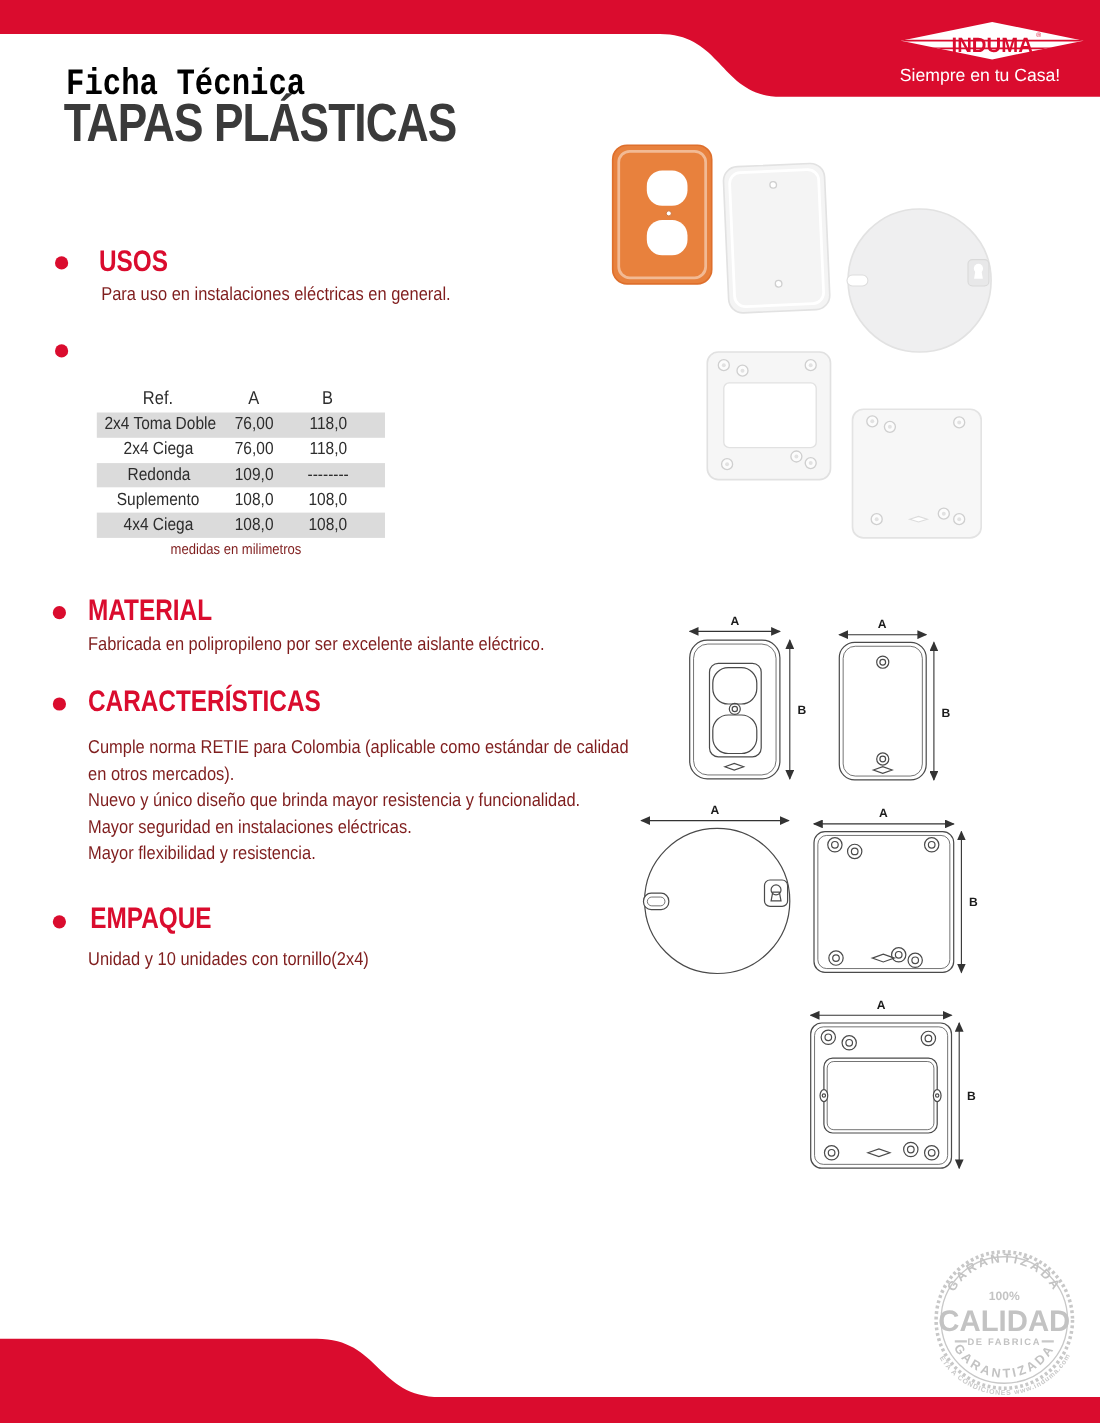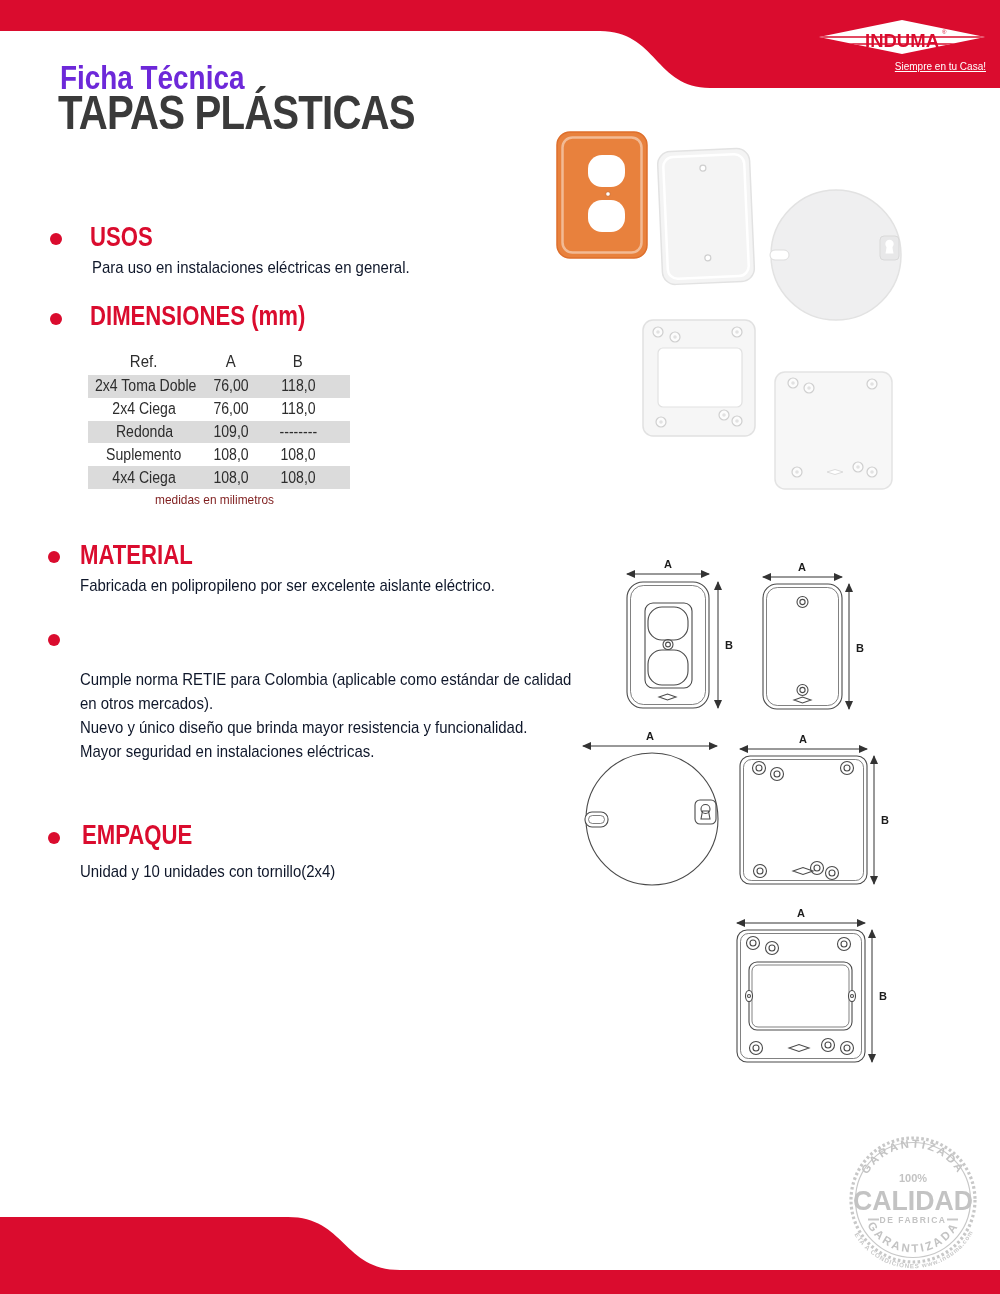--- a/index.html
+++ b/index.html
@@ -6,24 +6,24 @@
   .page {
     position:relative; width:1000px; height:1294px; overflow:hidden;
     background:#fff; font-family:"Liberation Sans", sans-serif; color:#2d2d2d;
   }
   .abs { position:absolute; }
   .cond  { display:inline-block; transform:scaleX(.82); transform-origin:0 50%; white-space:nowrap; }
   .condb { display:inline-block; transform:scaleX(.88); transform-origin:0 50%; white-space:nowrap; }
   .cx    { display:inline-block; transform:scaleX(.88); white-space:nowrap; }
   .red-heading { color:#DA0C2E; font-size:27px; font-weight:bold; line-height:30px; }
   .bullet { width:12px; height:12px; border-radius:50%; background:#DA0C2E; }
-  .body-text { font-size:17px; line-height:24px; color:#0f172a; }
-  .title1 { color:#6d28d9; font-size:34px; font-weight:bold; line-height:34px; }
+  .body-text { font-size:17px; line-height:24px; color:#7f1d1d; }
+  .title1 { color:#000000; font-size:34px; font-weight:bold; line-height:34px;font-family:Liberation Mono, monospace; }
   .title2 { color:#3a3a3a; font-size:49px; font-weight:bold; line-height:40px; letter-spacing:-1px; }
-  .tagline { color:#fff; font-size:10px; text-align:right;text-decoration:underline; }
+  .tagline { color:#fff; font-size:16px; text-align:left; }
   
   .dim-table { left:88px; top:349px; width:262px; font-size:16px; }
   .trow { display:flex; height:22.8px; align-items:center; }
   .thead { height:26px; font-size:17px; font-weight:normal; }
   .trow .c1 { width:112px; text-align:center; }
   .trow .c2 { width:62px;  text-align:center; }
   .trow .c3 { width:72px;  text-align:center; }
   .stripe { background:#DBDBDB; }
   .footnote { left:88px; top:492px; width:254px; text-align:center; font-size:13.5px; color:#7f1d1d; }
   svg text { font-family:"Liberation Sans", sans-serif; }
@@ -62,23 +62,20 @@
 
   <div class="abs bullet" style="left:50px;top:233px"></div>
   <div class="abs red-heading" style="left:90px;top:222px">
     <span class="cond">USOS</span>
   </div>
   <div class="abs body-text" style="left:92px;top:256px">
     <span class="condb">Para uso en instalaciones eléctricas en general.</span>
   </div>
 
   <div class="abs bullet" style="left:50px;top:313px"></div>
-  <div class="abs red-heading" style="left:90px;top:301px">
-    <span class="cond">DIMENSIONES (mm)</span>
-  </div>
 
   <div class="abs dim-table">
     <div class="trow thead">
       <div class="c1"><span class="cx">Ref.</span></div>
       <div class="c2"><span class="cx">A</span></div>
       <div class="c3"><span class="cx">B</span></div>
     </div>
     <div class="trow stripe">
       <div class="c1"><span class="cx">2x4 Toma Doble</span></div>
       <div class="c2"><span class="cx">76,00</span></div>
@@ -111,25 +108,29 @@
 
   <div class="abs bullet" style="left:48px;top:551px"></div>
   <div class="abs red-heading" style="left:80px;top:540px">
     <span class="cond">MATERIAL</span>
   </div>
   <div class="abs body-text" style="left:80px;top:574px">
     <span class="condb">Fabricada en polipropileno por ser excelente aislante eléctrico.</span>
   </div>
 
   <div class="abs bullet" style="left:48px;top:634px"></div>
+  <div class="abs red-heading" style="left:80px;top:622px">
+    <span class="cond">CARACTERÍSTICAS</span>
+  </div>
   <div class="abs body-text" style="left:80px;top:668px">
     <div><span class="condb">Cumple norma RETIE para Colombia (aplicable como estándar de calidad</span></div>
     <div><span class="condb">en otros mercados).</span></div>
     <div><span class="condb">Nuevo y único diseño que brinda mayor resistencia y funcionalidad.</span></div>
     <div><span class="condb">Mayor seguridad en instalaciones eléctricas.</span></div>
+    <div><span class="condb">Mayor flexibilidad y resistencia.</span></div>
   </div>
 
   <div class="abs bullet" style="left:48px;top:832px"></div>
   <div class="abs red-heading" style="left:82px;top:820px">
     <span class="cond">EMPAQUE</span>
   </div>
   <div class="abs body-text" style="left:80px;top:860px">
     <span class="condb">Unidad y 10 unidades con tornillo(2x4)</span>
   </div>
 

